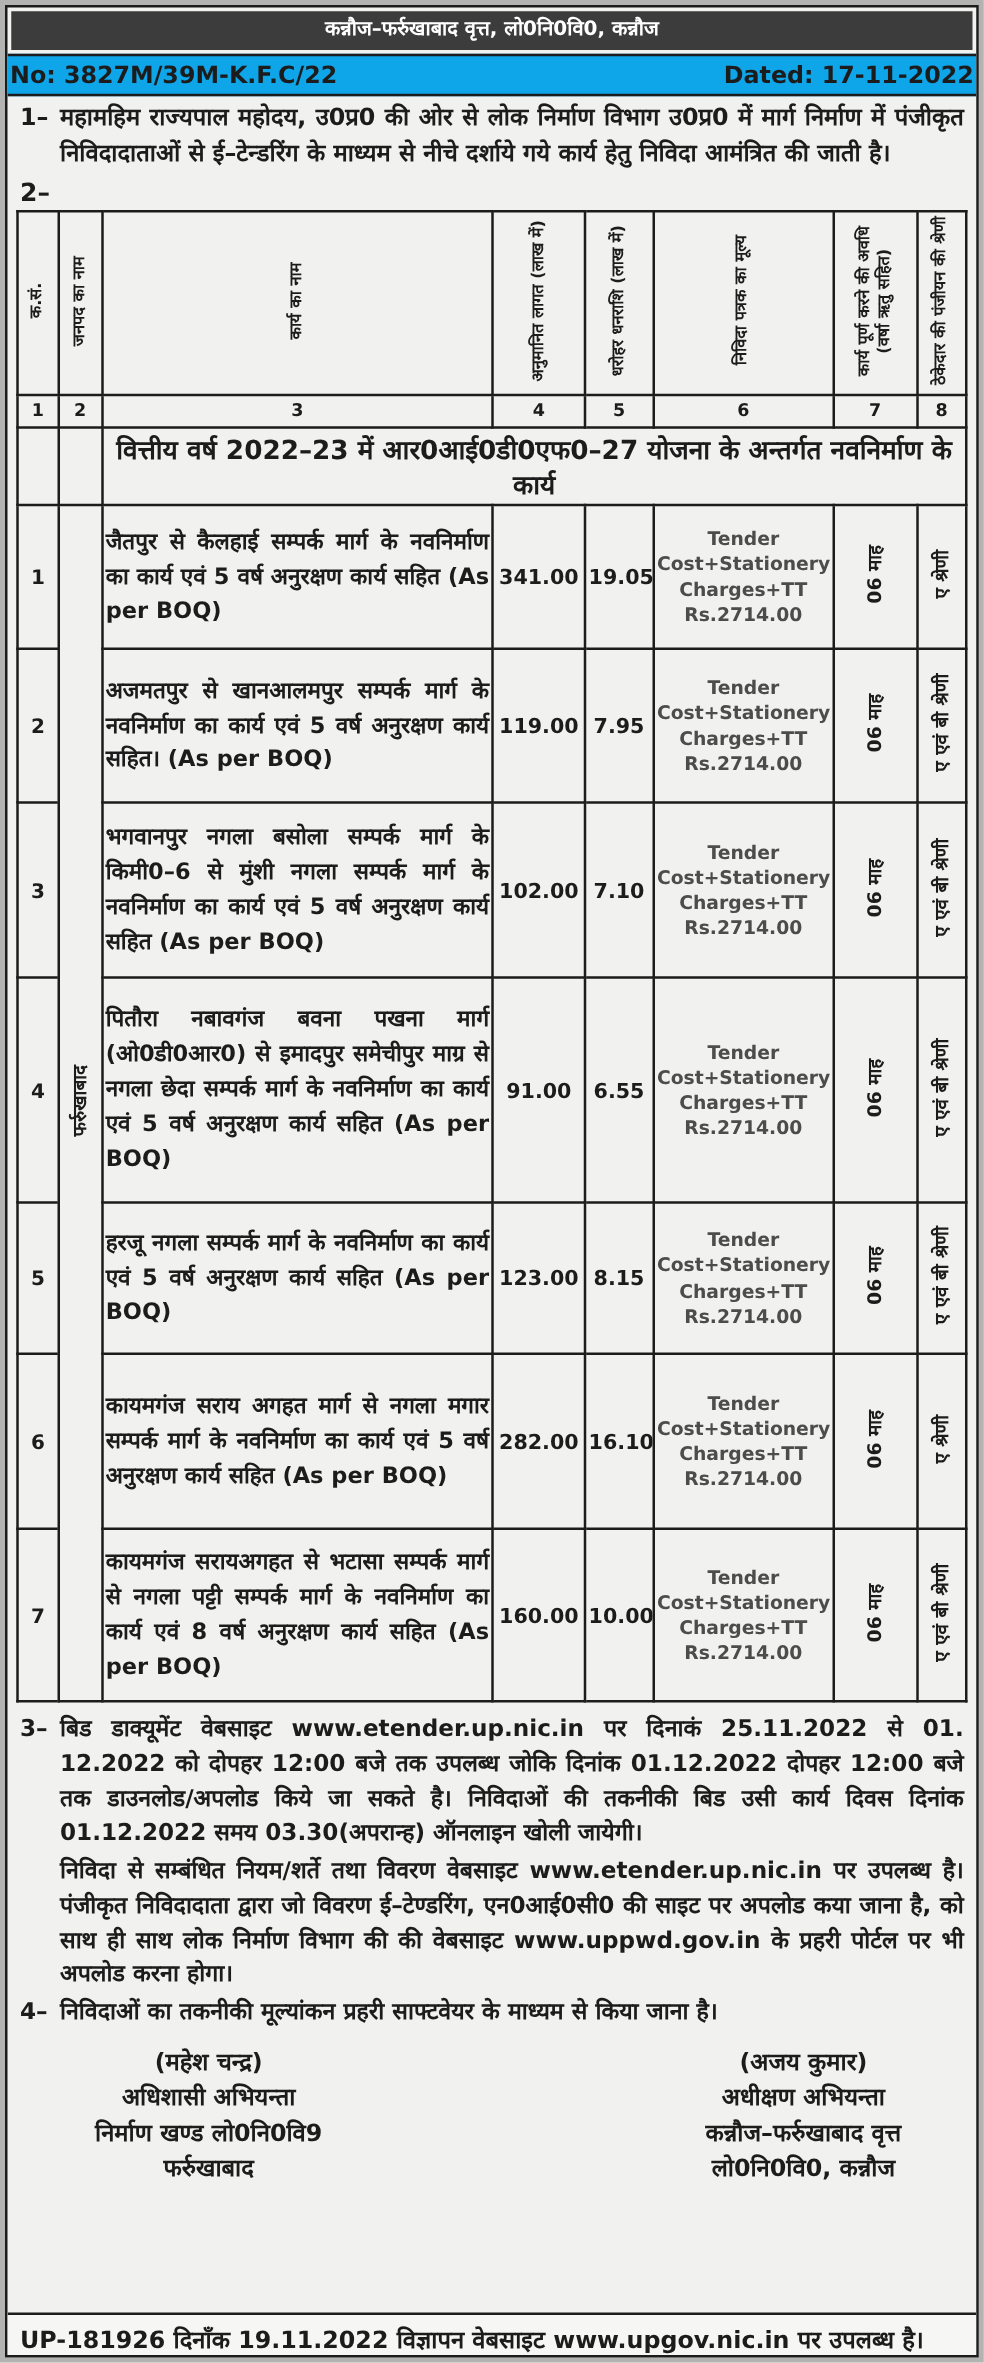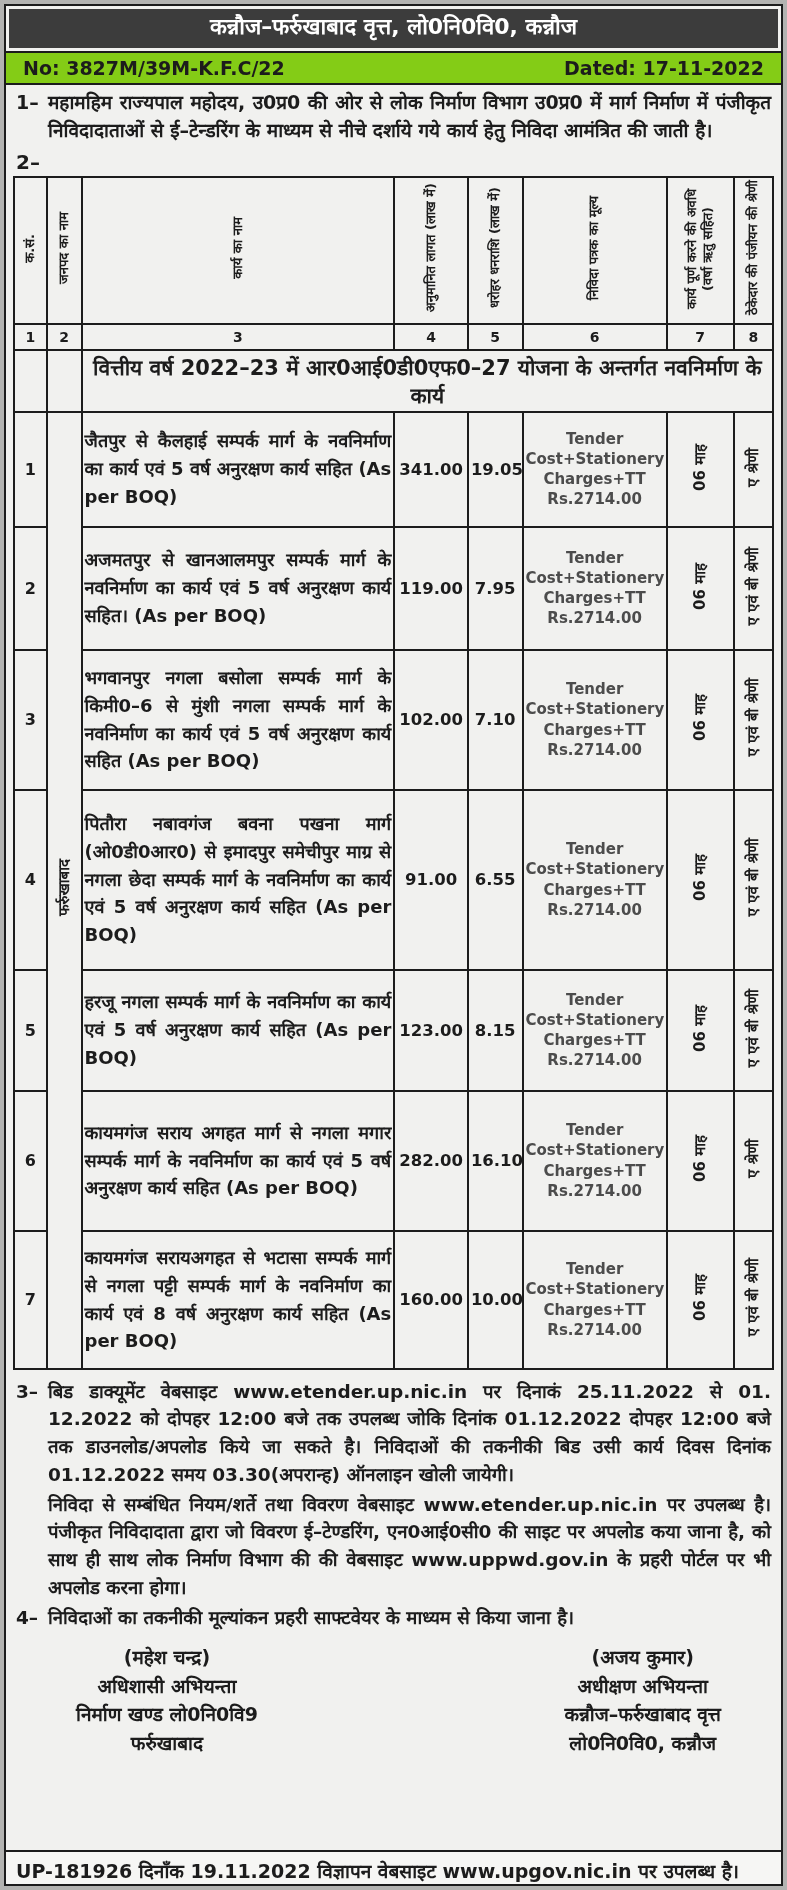--- a/index.html
+++ b/index.html
@@ -20,29 +20,29 @@
   }
   
   .banner {
     margin: 3px;
     background: #3c3c3c;
     color: #ffffff;
     text-align: center;
     padding: 4px 0 7px;
   }
   .banner-l1 { font-size: 28px; font-weight: bold; line-height: 1.25; letter-spacing: 0.5px; }
-  .banner-l2 { font-size: 22px; font-weight: bold; line-height: 1.25; }
+  .banner-l2 { font-size: 16px; font-weight: bold; line-height: 1.25; }
   
   .ref-row {
     border-top: 2px solid #1c1c1c;
     border-bottom: 2px solid #1c1c1c;
     display: flex; justify-content: space-between;
     font-weight: bold; font-size: 19px;
-    padding: 4px 17px;
-    background: #84cc16;
+    padding: 4px 2px;
+    background: #0ea5e9;
   }
   
   .notice-title {
     text-align: center; font-size: 25px; font-weight: bold;
     text-decoration: underline; text-decoration-thickness: 2px; text-underline-offset: 4px;
     margin: 7px 0 3px;
   }
   
   .para { display: flex; font-weight: bold; font-size: 19px; line-height: 1.5; padding: 0 10px; margin: 3px 0; }
   .para-no { flex: 0 0 32px; }

